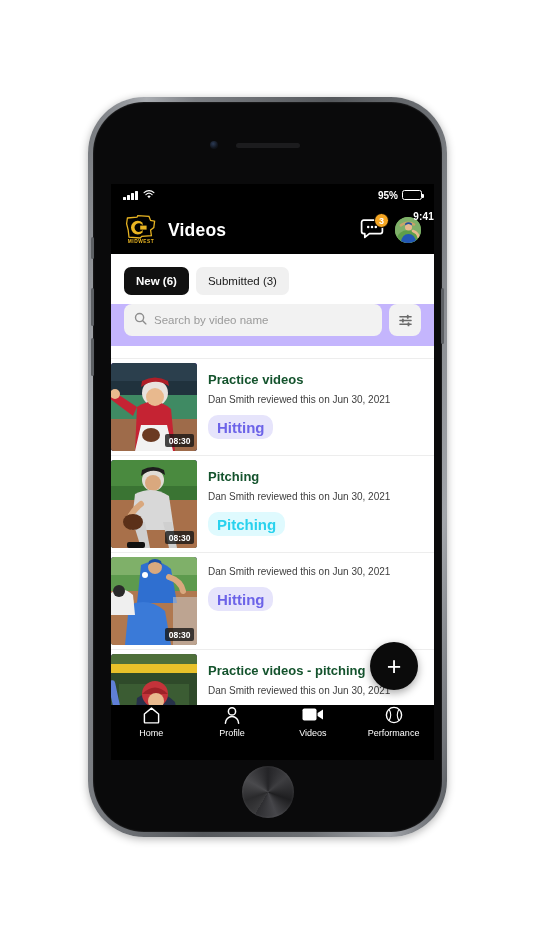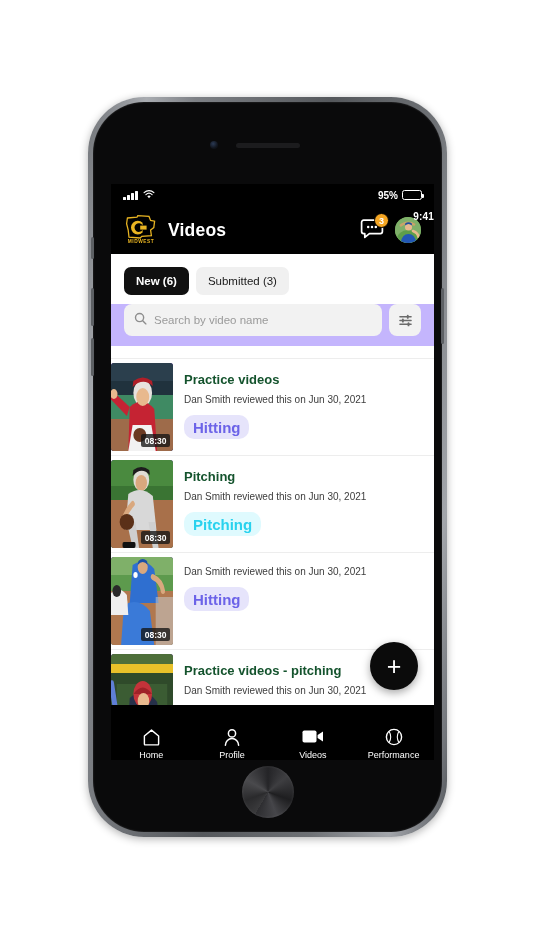--- a/index.html
+++ b/index.html
@@ -128,21 +128,21 @@
   
   #video-list{
     background:#fff; position:absolute; left:0; right:0;
     top:174px; bottom:55px; overflow:hidden;
   }
   .video-row{
     display:flex; gap:11px; padding:4px 0 4px 0;
     border-top:1px solid #EDEDED; background:#fff;
   }
   .thumb{
-    position:relative; width:62px; height:88px; flex:none;
+    position:relative; width:86px; height:88px; flex:none;
     border-radius:3px; overflow:hidden; background:#4c1d95;
   }
   .thumb svg{ display:block; width:100%; height:100%; }
   .duration{
     position:absolute; right:3px; bottom:4px;
     background:rgba(20,20,20,.78); color:#fff;
     font-size:8.5px; font-weight:bold; padding:1.5px 3.5px; border-radius:2px;
   }
   .row-body{ flex:1; padding:9px 12px 0 0; min-width:0; }
   .row-title{ font-size:13px; font-weight:bold; color:#14532d; margin-bottom:7px; }
@@ -160,21 +160,21 @@
     width:48px; height:48px; border-radius:50%;
     background:#0b0b0b; border:none; cursor:pointer;
     color:#fff; font-size:25px; font-weight:300; line-height:1;
     display:flex; align-items:center; justify-content:center;
     box-shadow:0 3px 9px rgba(0,0,0,.35);
   }
 
   
   #bottom-nav{
     position:absolute; left:0; right:0; bottom:0; height:55px;
-    background:#000; display:flex; align-items:flex-end;
+    background:#000; display:flex; align-items:flex-start;
   }
   .nav-item{
     flex:1; display:flex; flex-direction:column; align-items:center; gap:4px;
     cursor:pointer; color:#fff;
   }
   .nav-icon{ height:19px; display:flex; align-items:center; justify-content:center; }
   .nav-label{ font-size:9px; color:#fff; }
 </style>
 </head>
 <body>

